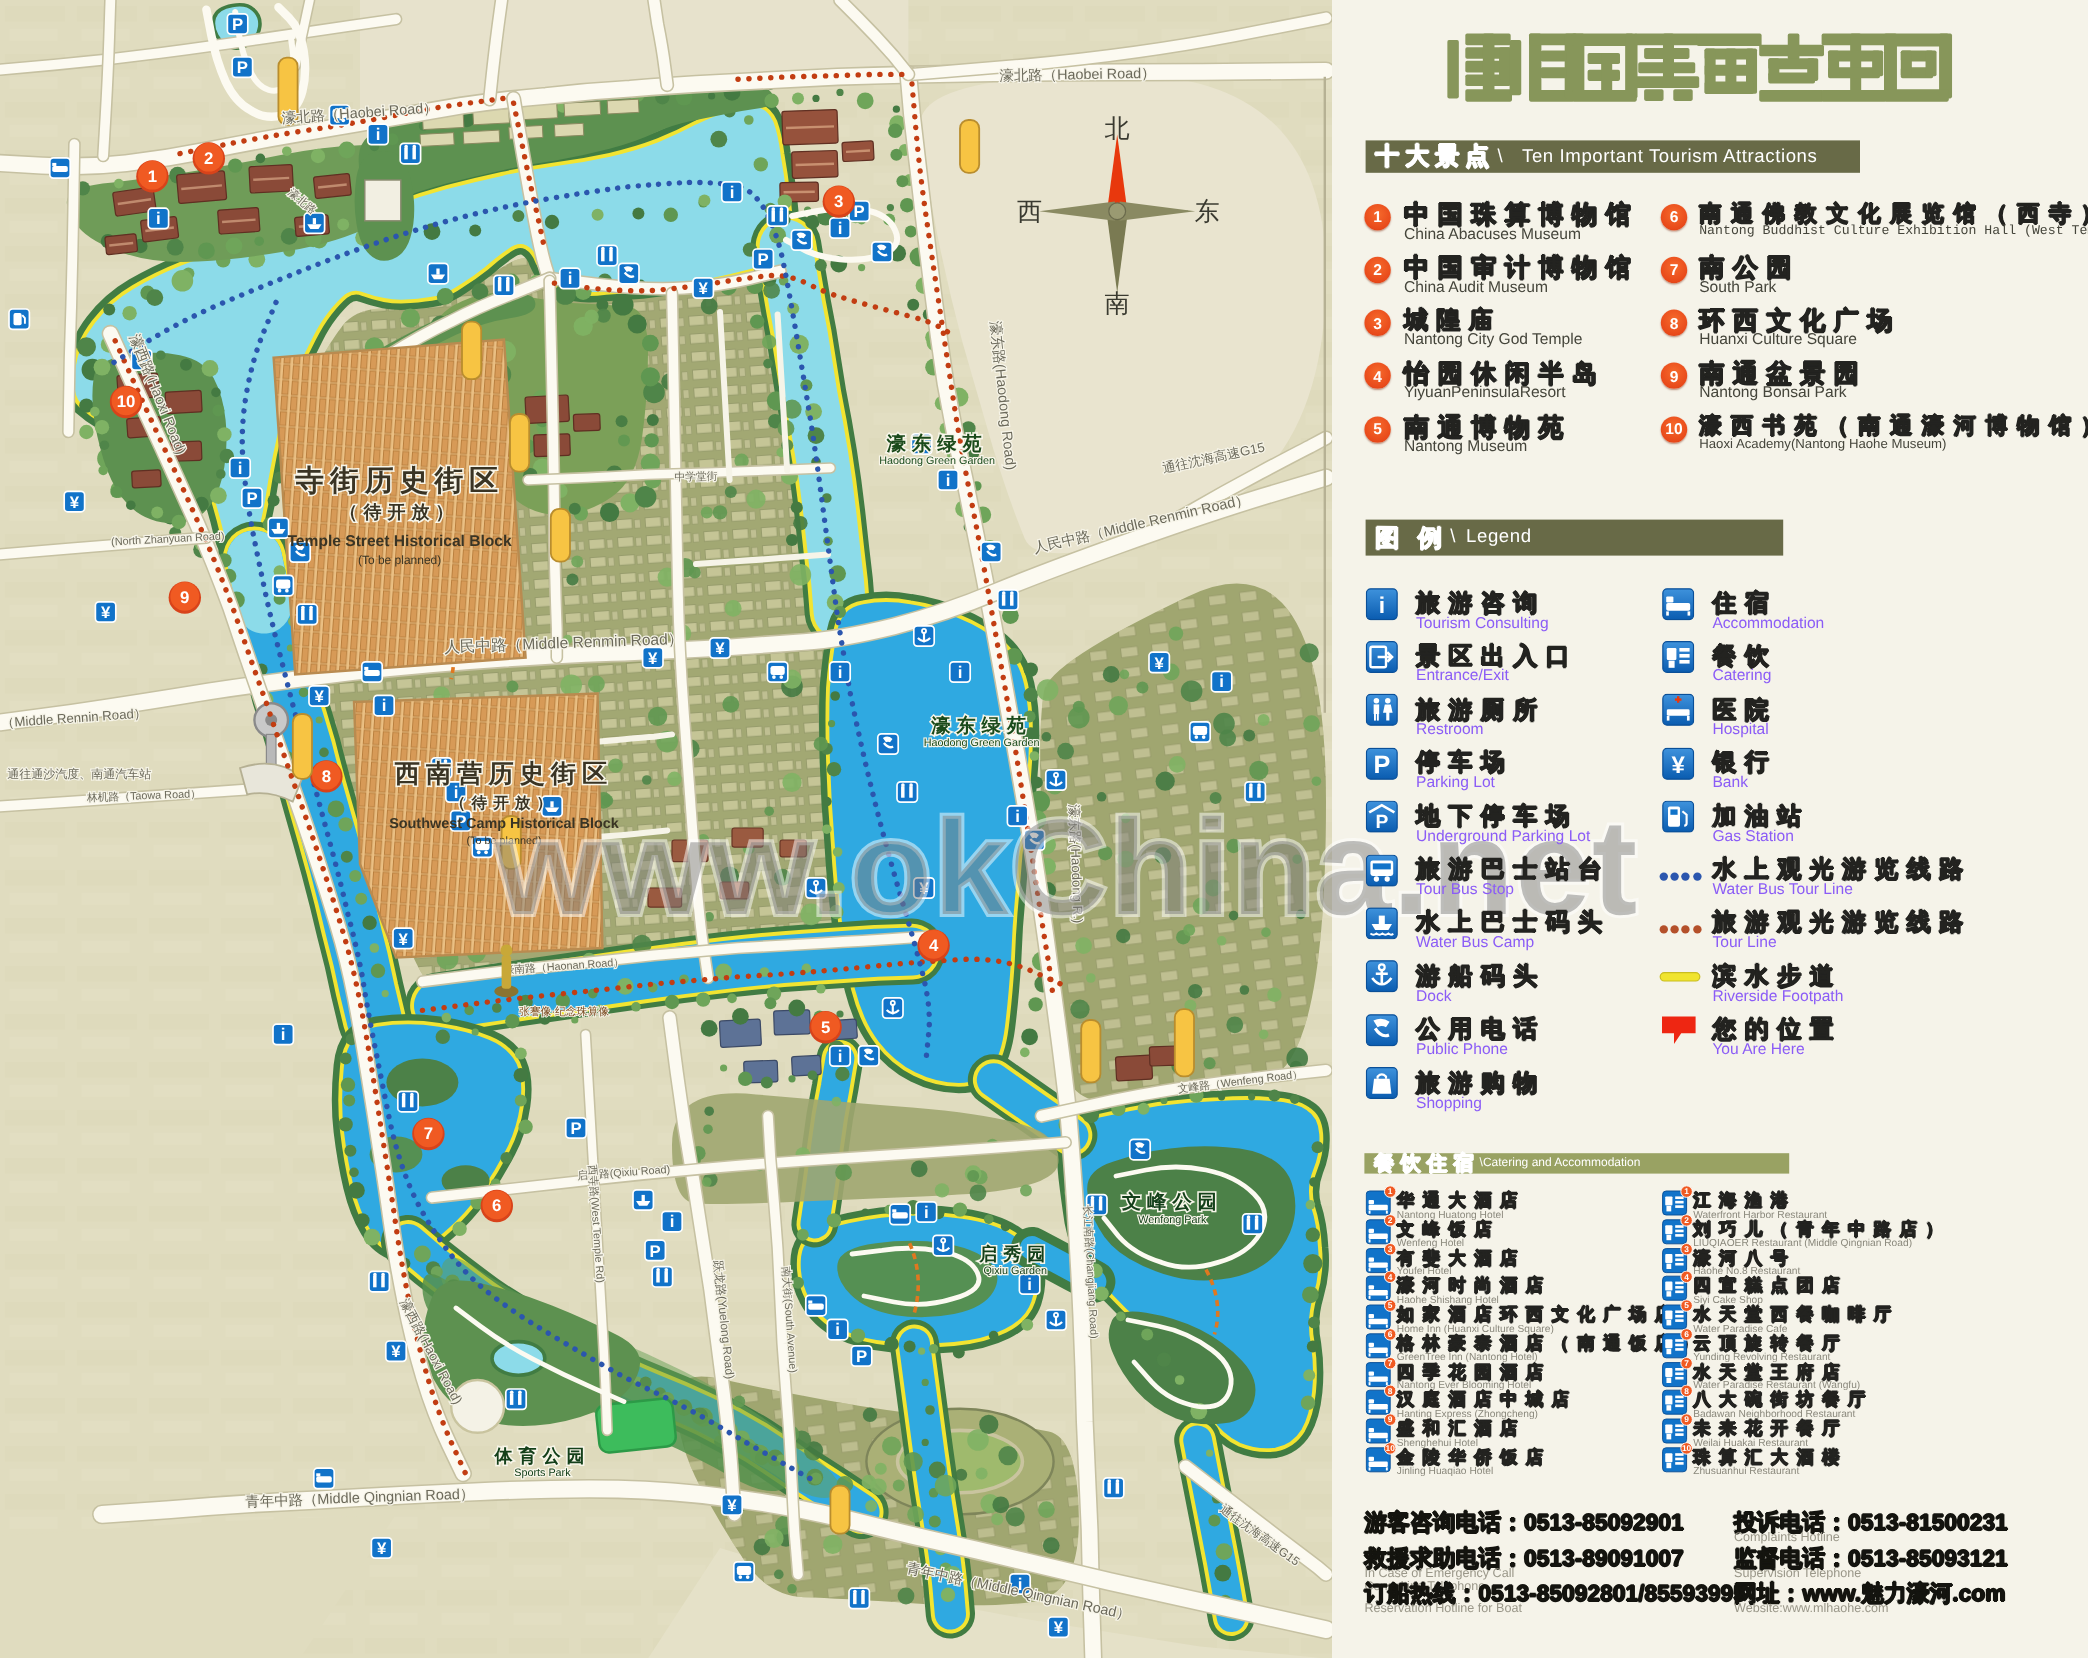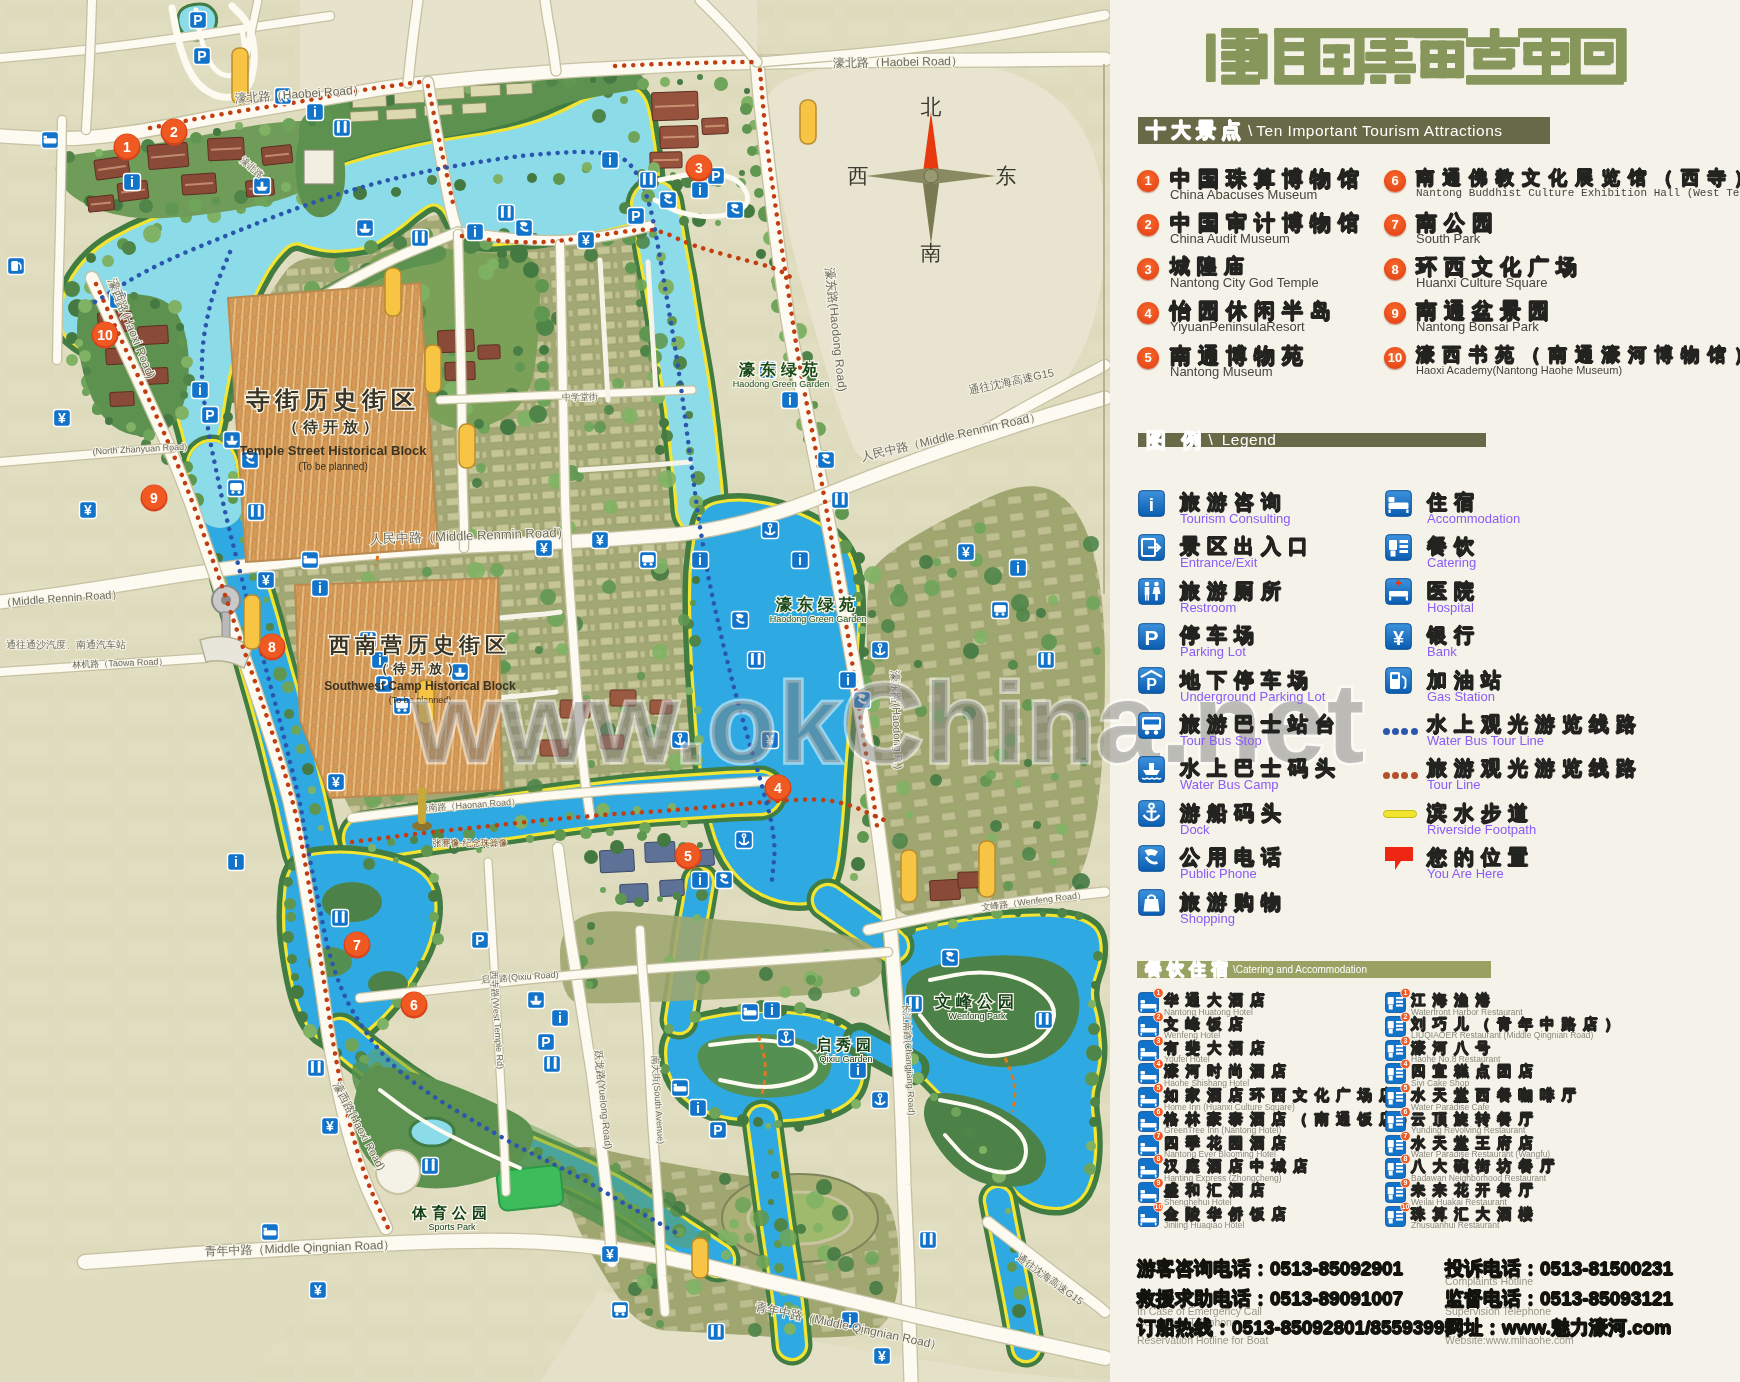--- a/index.html
+++ b/index.html
@@ -1653,23 +1653,23 @@
     <rect x="409.9" y="4.0" width="10.8" height="54.0" rx="1.5" fill="#87965a"></rect>
     <rect x="364.0" y="50.4" width="54.0" height="10.3" rx="1.5" fill="#87965a"></rect>
     <rect x="378.0" y="18.0" width="27.0" height="9.2" rx="1.5" fill="#87965a"></rect>
     <rect x="378.0" y="32.1" width="27.0" height="9.2" rx="1.5" fill="#87965a"></rect>
     <rect x="378.0" y="18.0" width="9.2" height="21.6" rx="1.5" fill="#87965a"></rect>
     <rect x="398.6" y="18.0" width="9.2" height="21.6" rx="1.5" fill="#87965a"></rect>
   </svg>
 <div class="bar" style="left:1138px;top:117px;width:412px;height:27px">
     <span class="zh1 cjk" style="font-size:20px">十大景点</span>
     <span style="font-size:15.5px;margin-left:2px">\</span>
-    <span style="font-size:15.5px;margin-left:4px;letter-spacing:0.5px">Ten Important Tourism Attractions</span>
+    <span style="font-size:15.5px;margin-left:16px;letter-spacing:0.5px">Ten Important Tourism Attractions</span>
   </div>
-<div class="bar" style="left:1138px;top:433px;width:348px;height:14px">
+<div class="bar" style="left:1138px;top:433px;width:348px;height:30px">
     <span class="zh1 cjk" style="font-size:20px">图 例</span>
     <span style="font-size:15.5px;margin-left:2px">\</span>
     <span style="font-size:15.5px;margin-left:4px;letter-spacing:0.5px">&nbsp;Legend</span>
   </div>
 <div class="bar" style="left:1137px;top:961px;width:354px;height:17px;background:#99a263">
     <span class="zh1 cjk" style="font-size:17px">餐饮住宿</span>
     <span style="font-size:10px">\Catering and Accommodation</span>
   </div>
 <div class="badge" style="left:1137px;top:169.5px">1</div>
 <div class="abs att-zh cjk" style="left:1170px;top:164.5px;font-size:21px;letter-spacing:7px">中国珠算博物馆</div>

